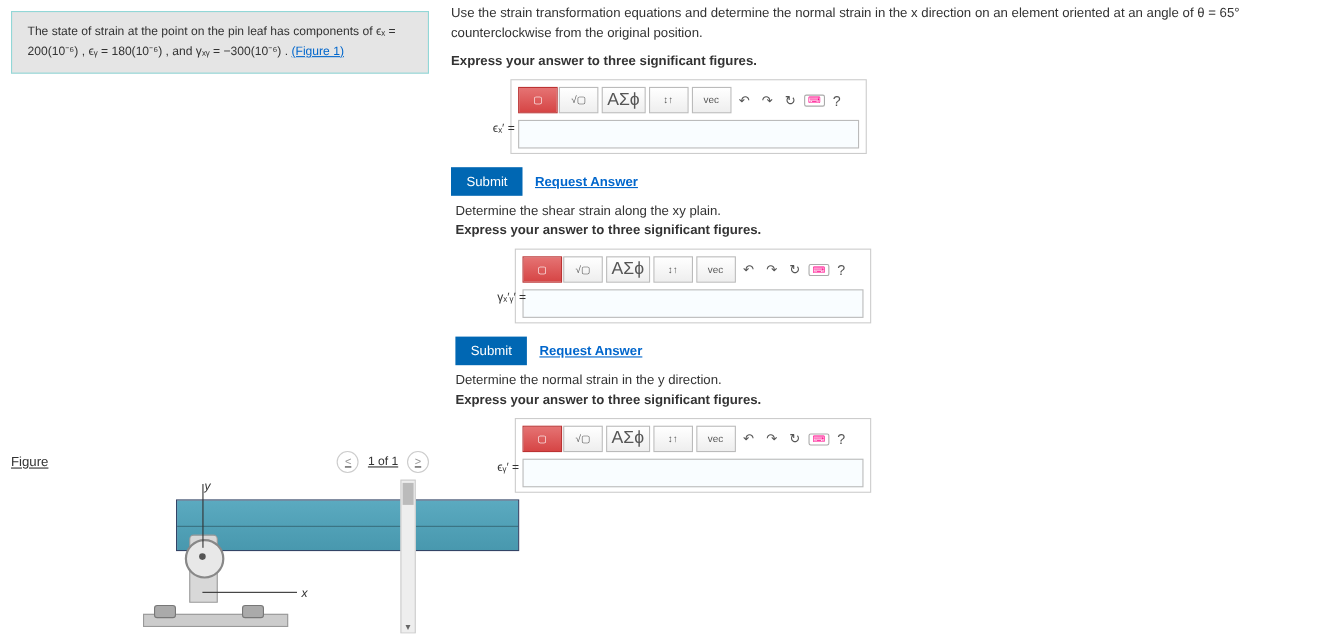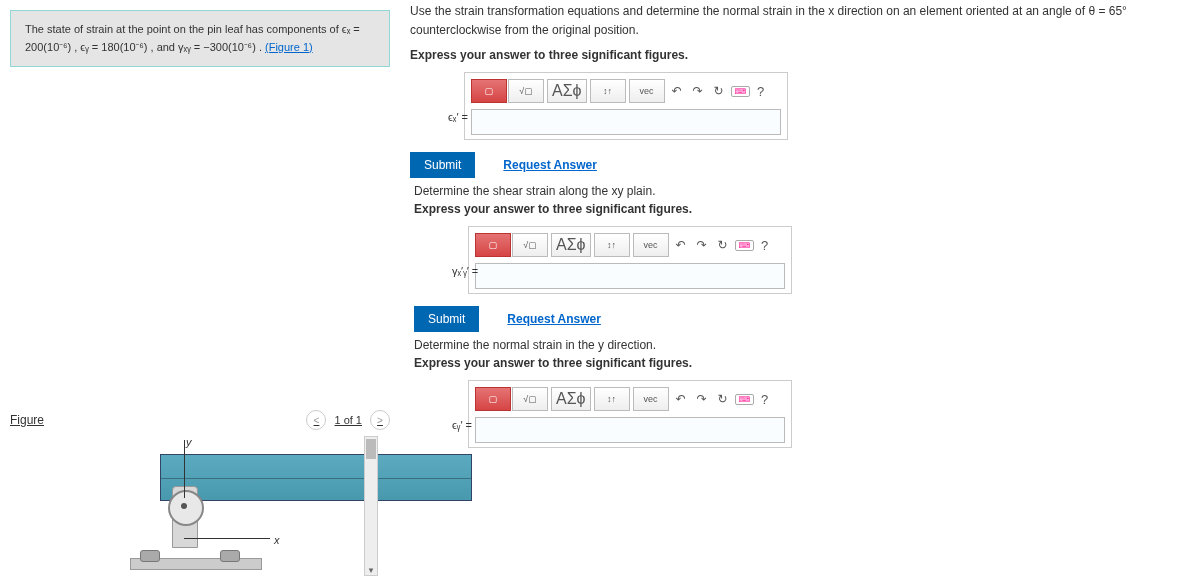--- a/index.html
+++ b/index.html
@@ -38,21 +38,21 @@
 .toolbar { display:flex; align-items:center; gap:3px; margin-bottom:6px;}
 .tb-group { display:flex; gap:1px; }
 .tb-btn { height:22px; min-width:26px; border:1px solid #bbb; background:linear-gradient(#fff,#eee); font-size:9px; display:flex; align-items:center; justify-content:center; padding:0 4px; cursor:pointer; color:#555;}
 .tb-btn.red { background:linear-gradient(#e57373,#d64545); color:#fff; border-color:#b33;}
 .tb-btn.wide { font-size:16px;}
 .tb-ico { font-size:12px; color:#555; width:18px; text-align:center; cursor:pointer;}
 .tb-help { font-size:13px; color:#555; margin-left:4px;}
 .tb-key { font-size:8px; border:1px solid #aaa; padding:0 3px; border-radius:2px; color:#f08;}
 .ans-input { width:100%; height:26px; border:1px solid #bbb; background:#f9fdff; box-sizing:border-box;}
 .eq-label { position:absolute; left:-50px; top:38px; font-size:11px; margin-left:33px;}
-.row-actions { display:flex; align-items:center; gap:28px; margin:12px 0 6px 0;}
+.row-actions { display:flex; align-items:center; gap:11px; margin:12px 0 6px 0;}
 .submit { background:#0067b3; color:#fff; border:none; padding:6px 14px; font-size:12px; cursor:pointer;}
 .req { color:#0066cc; text-decoration:underline; font-size:12px; cursor:pointer;font-weight:bold;}
 </style>
 </head>
 <body>
 
 <div class="page">
   <div class="left">
     <div class="problem-box">
       <span>The state of strain at the point on the pin leaf has components of </span>

